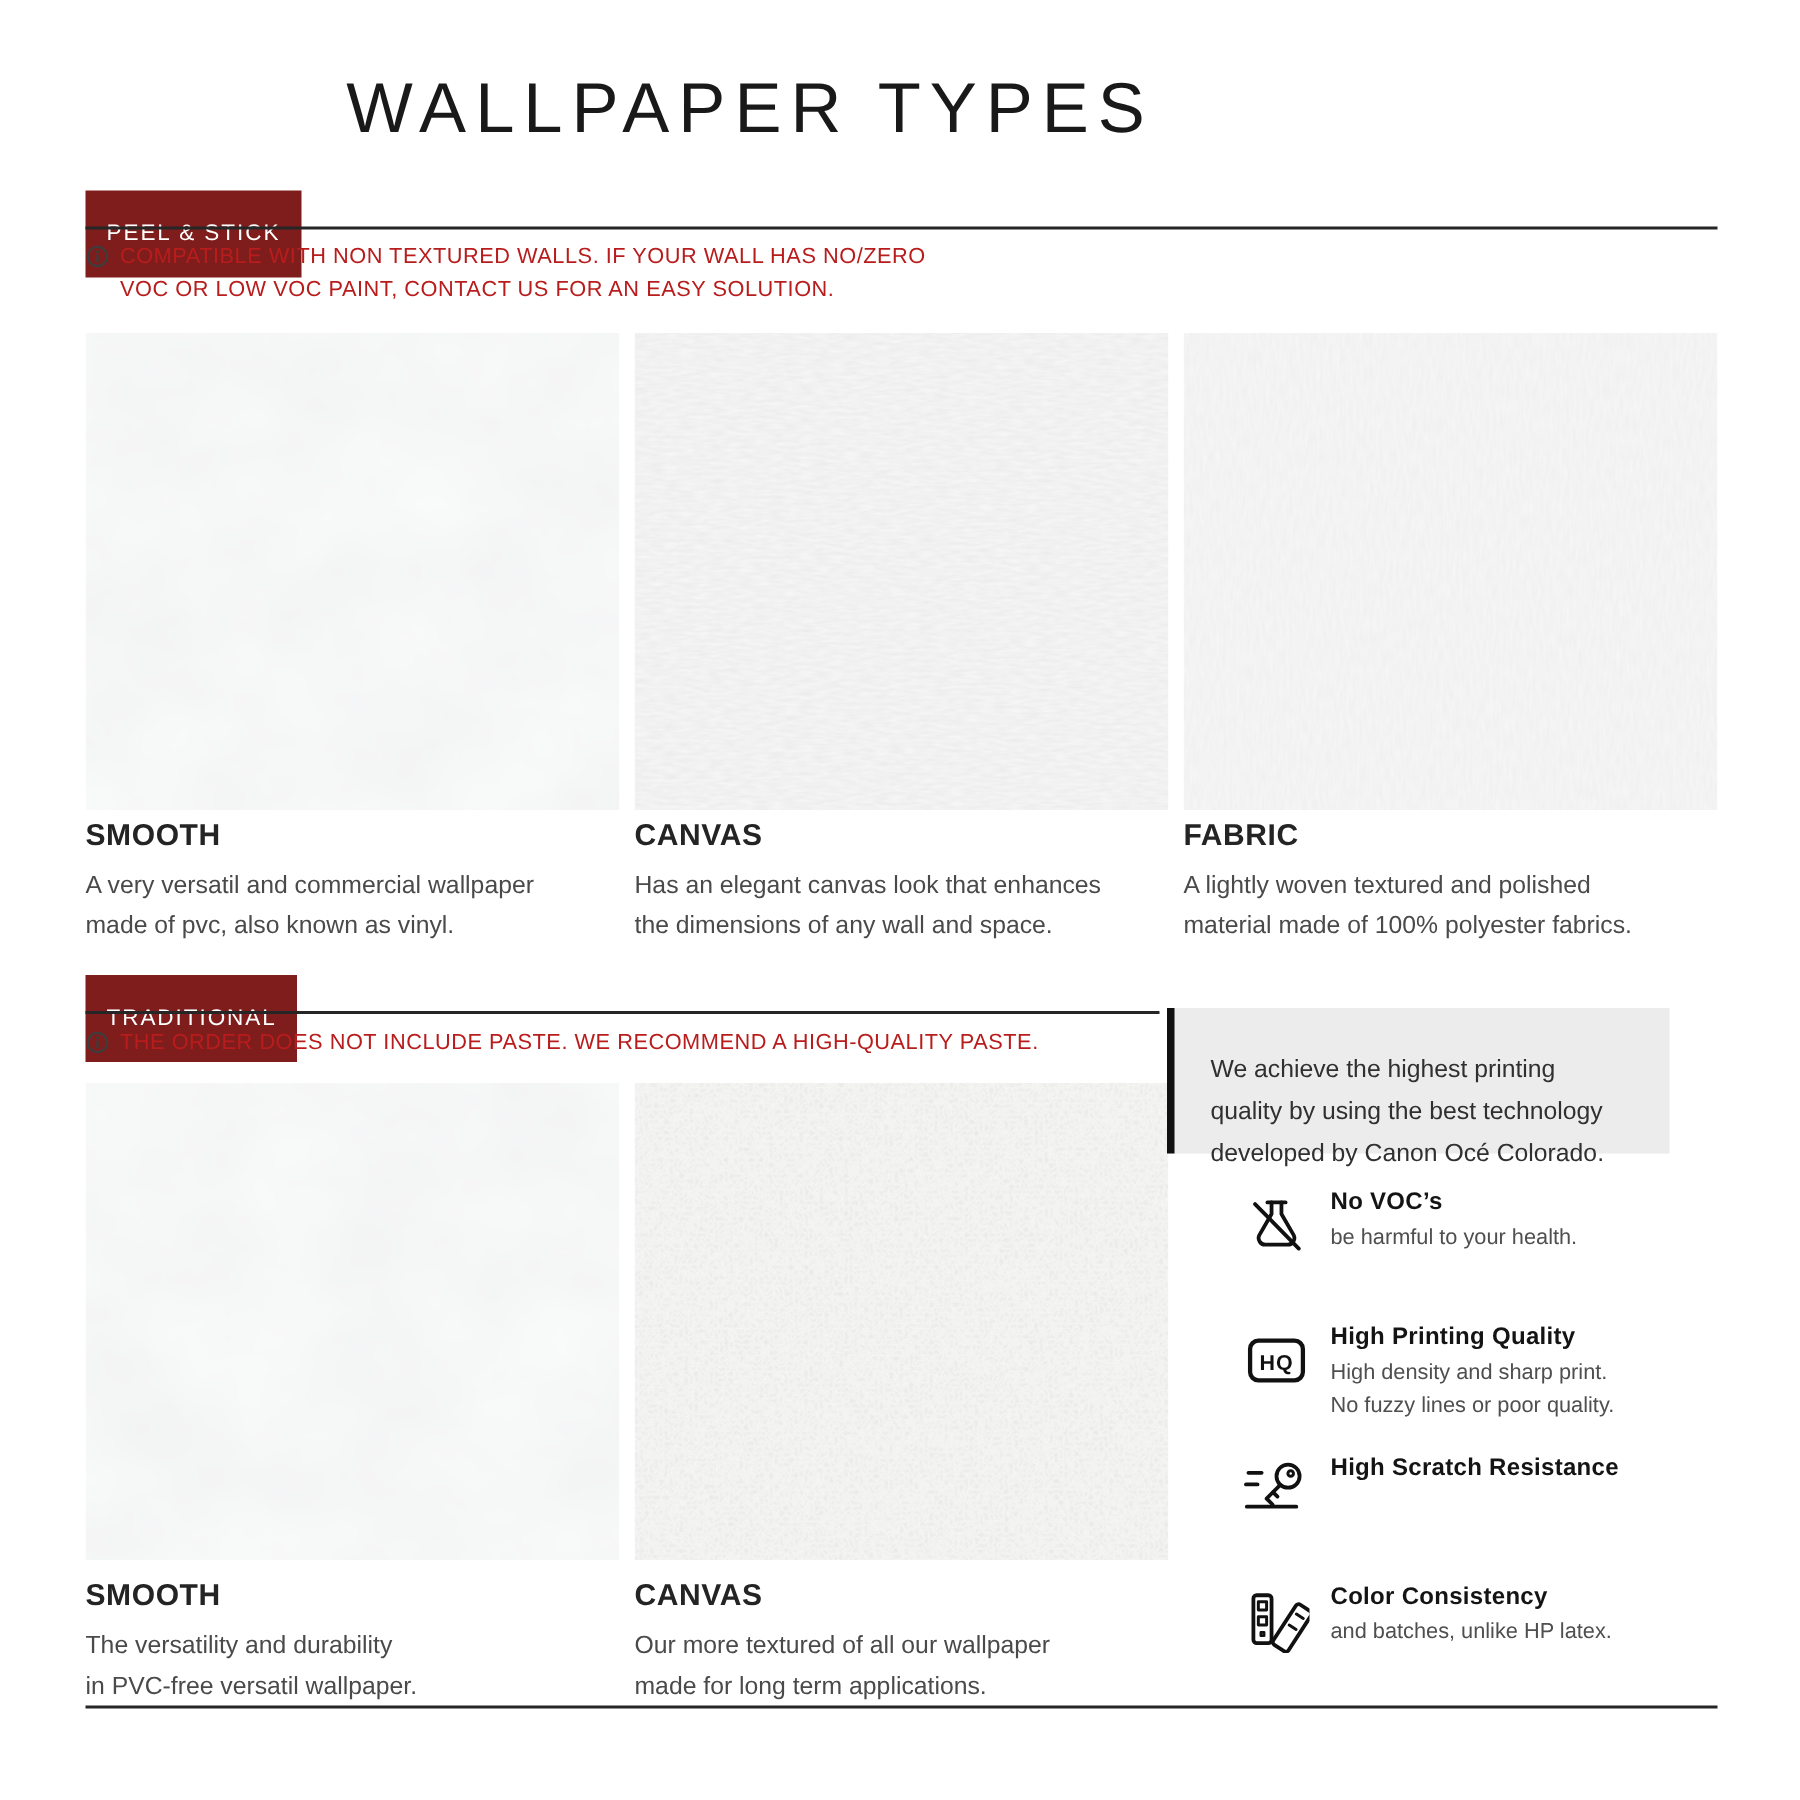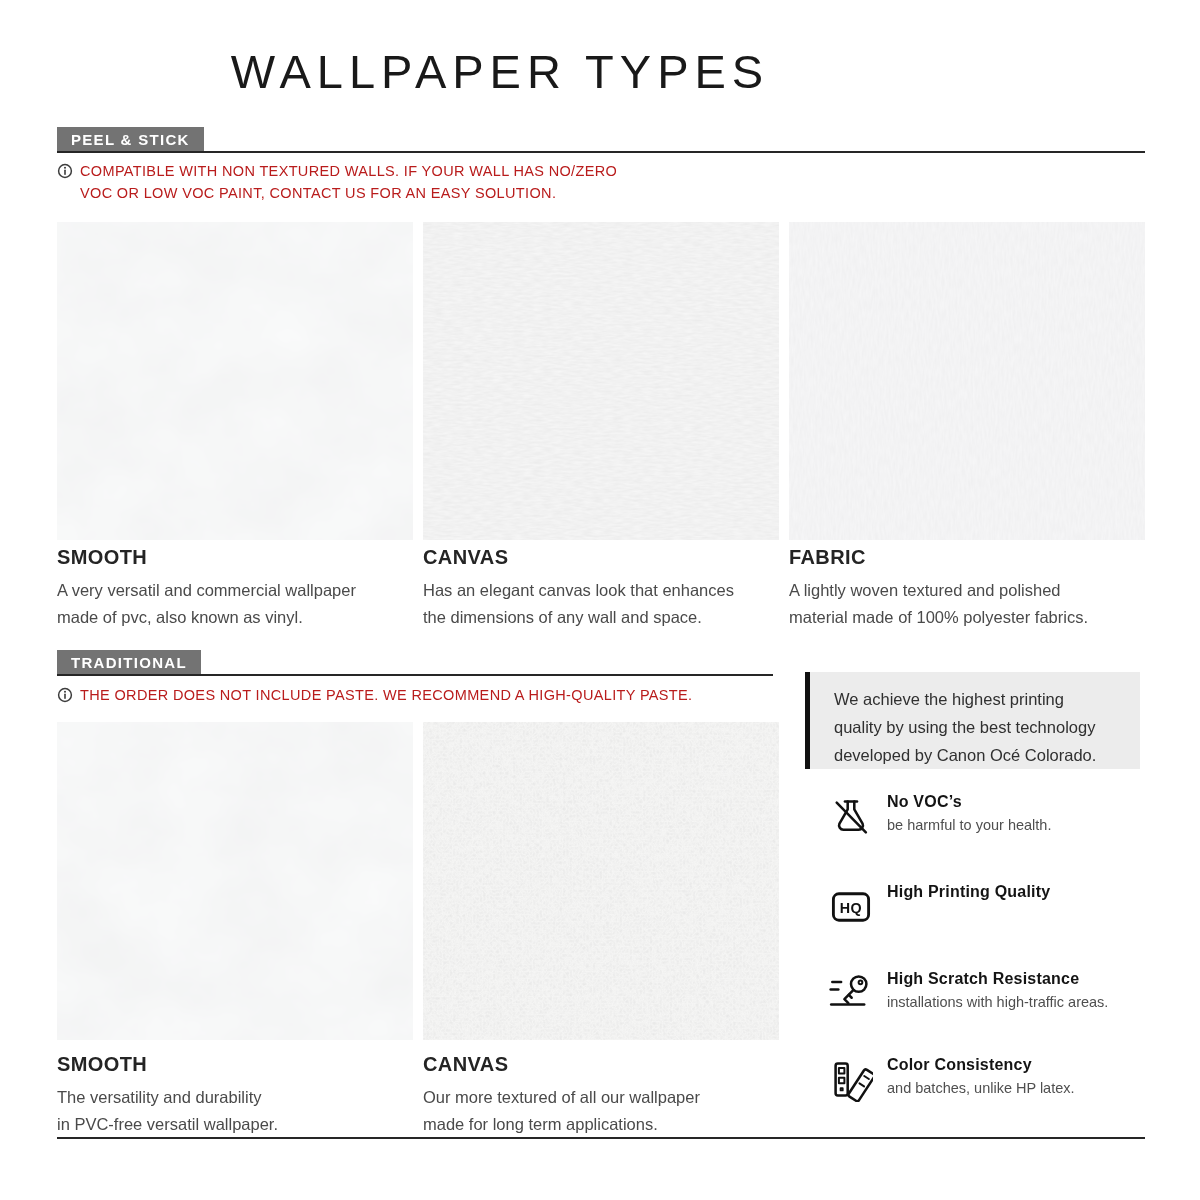--- a/index.html
+++ b/index.html
@@ -10,22 +10,22 @@
   .abs{position:absolute;}
 
   
   .page-title{
     top:44px;left:0;width:1000px;text-align:center;
     font-size:47px;font-weight:500;letter-spacing:6px;color:#191919;
   }
 
   
   .section-label{
-    height:26px;line-height:26px;background:#737373;color:#ffffff;
-    font-size:15px;font-weight:700;letter-spacing:1.3px;padding:0 14px;
+    height:26px;line-height:26px;background:#7f1d1d;color:#ffffff;
+    font-size:15px;font-weight:400;letter-spacing:1.3px;padding:16px 14px;
     display:inline-block;z-index:2;
   }
   .rule{height:2px;background:#262626;}
 
   
   .note{display:flex;gap:7px;font-size:14.5px;letter-spacing:0.35px;color:#b91c1c;line-height:22px;}
   .note .info-ic{flex:0 0 16px;margin-top:3px;}
   .note-lines span{display:block;}
 
   
@@ -34,23 +34,23 @@
   .swatch{width:356px;height:318px;overflow:hidden;}
   .swatch svg{display:block;width:100%;height:100%;}
 
   
   .cap h3{margin:0 0 8px 0;font-size:20px;font-weight:700;letter-spacing:0.4px;color:#242424;}
   .cap p{margin:0;font-size:16.5px;line-height:27px;color:#4a4a4a;}
   .cap p span{display:block;}
 
   
   .quote{
-    left:805px;top:672px;width:335px;height:97px;background:#ececec;
+    left:778px;top:672px;width:335px;height:97px;background:#ececec;
     border-left:5px solid #111111;box-sizing:border-box;
-    padding:13px 10px 0 24px;font-size:16.5px;line-height:28px;color:#303030;
+    padding:27px 10px 0 24px;font-size:16.5px;line-height:28px;color:#303030;
   }
   .quote span{display:block;}
 
   
   .features{left:805px;top:793px;width:360px;height:360px;}
   .feature{position:absolute;left:0;width:360px;}
   .feature .f-icon{position:absolute;left:24px;top:2px;width:44px;height:44px;}
   .feature .f-body{margin-left:82px;}
   .feature h4{margin:0 0 3px 0;font-size:16px;font-weight:700;color:#141414;letter-spacing:0.2px;}
   .feature p{margin:0;font-size:14.5px;line-height:22px;color:#4f4f4f;}
@@ -235,39 +235,42 @@
 
   <div class="feature" style="top:90px;">
     <span class="f-icon">
       <svg width="44" height="44" viewBox="0 0 40 40">
         <rect class="ln" x="4" y="8" width="32" height="24" rx="5" style="stroke-width:2.6"></rect>
         <text x="20" y="25.5" text-anchor="middle" font-family="Liberation Sans, sans-serif" font-size="13" font-weight="bold" fill="#111" letter-spacing="0.5">HQ</text>
       </svg>
     </span>
     <div class="f-body">
       <h4>High Printing Quality</h4>
+      <p>
+        <span>High density and sharp print.</span>
+        <span>No fuzzy lines or poor quality.</span>
+      </p>
     </div>
   </div>
 
   <div class="feature" style="top:177px;">
     <span class="f-icon">
       <svg width="44" height="44" viewBox="0 0 40 40">
         <path class="ln" d="M3 9 h8"></path>
         <path class="ln" d="M1.5 16 h7"></path>
         <path class="ln" d="M2 29.5 h30"></path>
         <circle class="ln" cx="27" cy="11" r="7"></circle>
         <circle class="ln" cx="28.6" cy="9.4" r="1.7" style="stroke-width:1.8"></circle>
         <path class="ln" d="M22.3 16.3 L14 24.6 l3.6 3.6"></path>
         <path class="ln" d="M18 20.8 l2.6 2.6"></path>
       </svg>
     </span>
     <div class="f-body">
       <h4>High Scratch Resistance</h4>
       <p>
-        <span>installations with high-traffic areas.</span>
       </p>
     </div>
   </div>
 
   <div class="feature" style="top:263px;">
     <span class="f-icon">
       <svg width="44" height="44" viewBox="0 0 40 40">
         <rect class="ln" x="6" y="5" width="11" height="29" rx="2"></rect>
         <rect class="ln" x="9" y="9" width="5" height="5" style="stroke-width:1.8"></rect>
         <rect class="ln" x="9" y="18" width="5" height="5" style="stroke-width:1.8"></rect>

